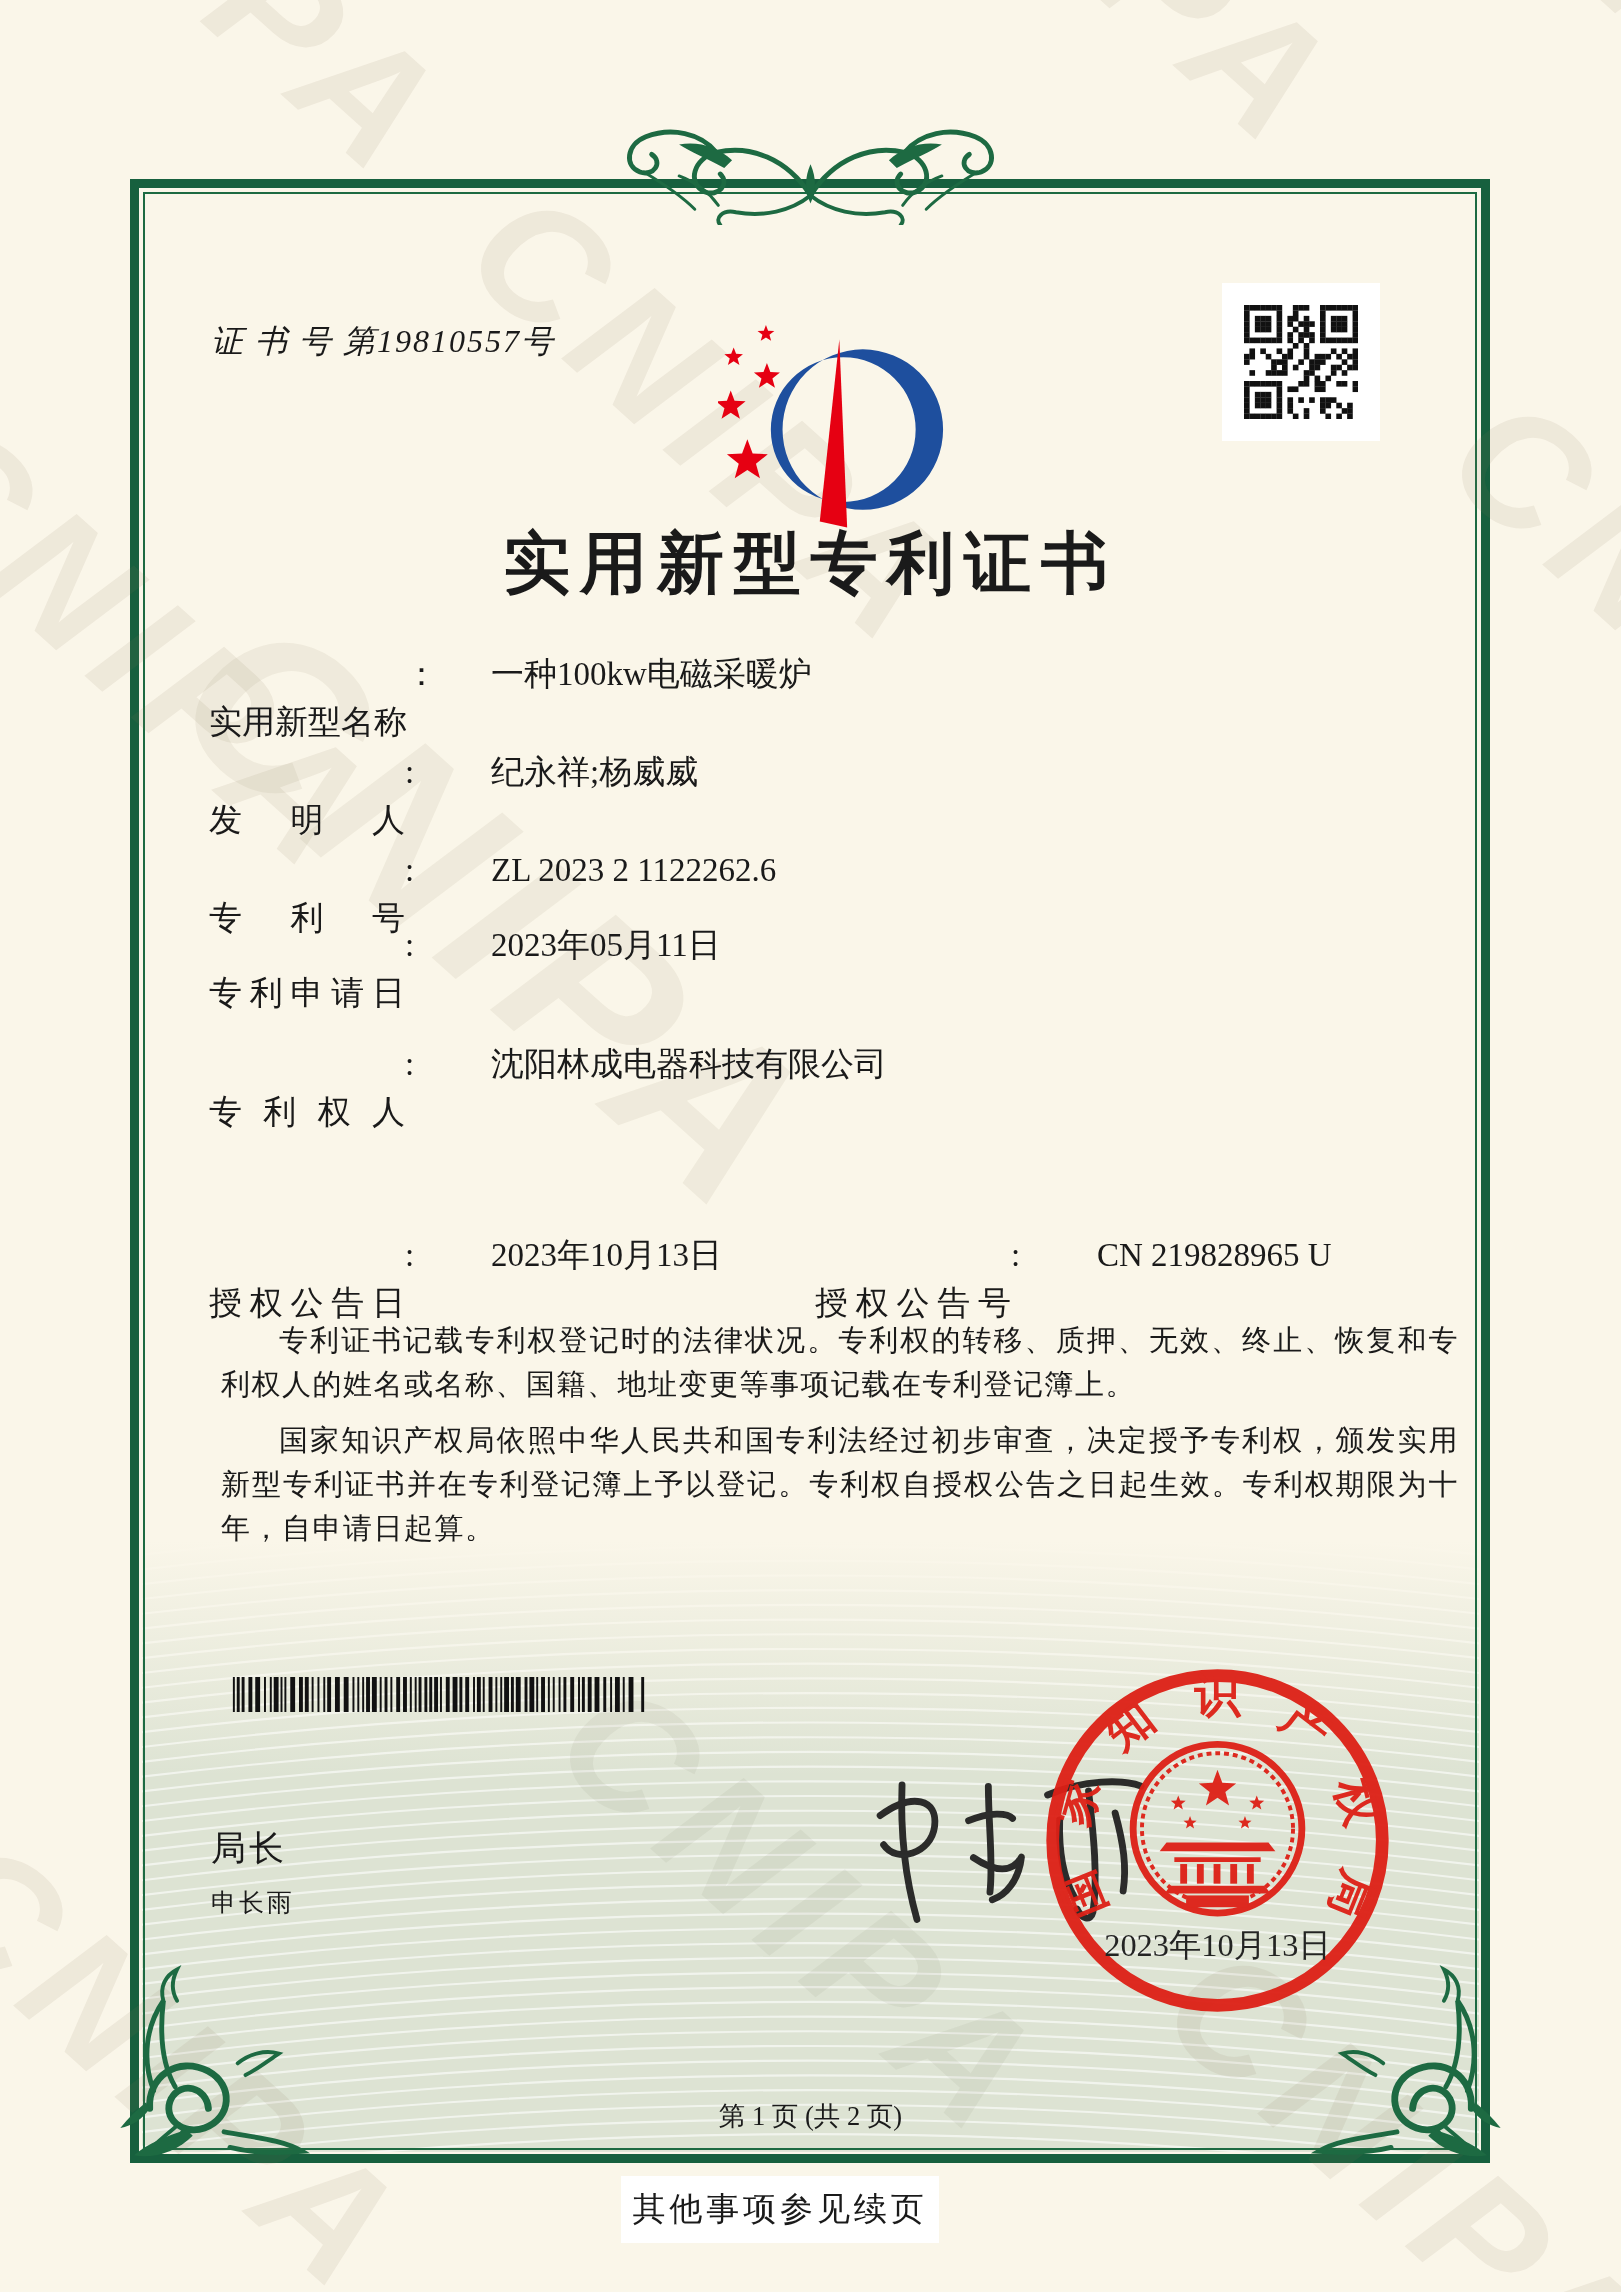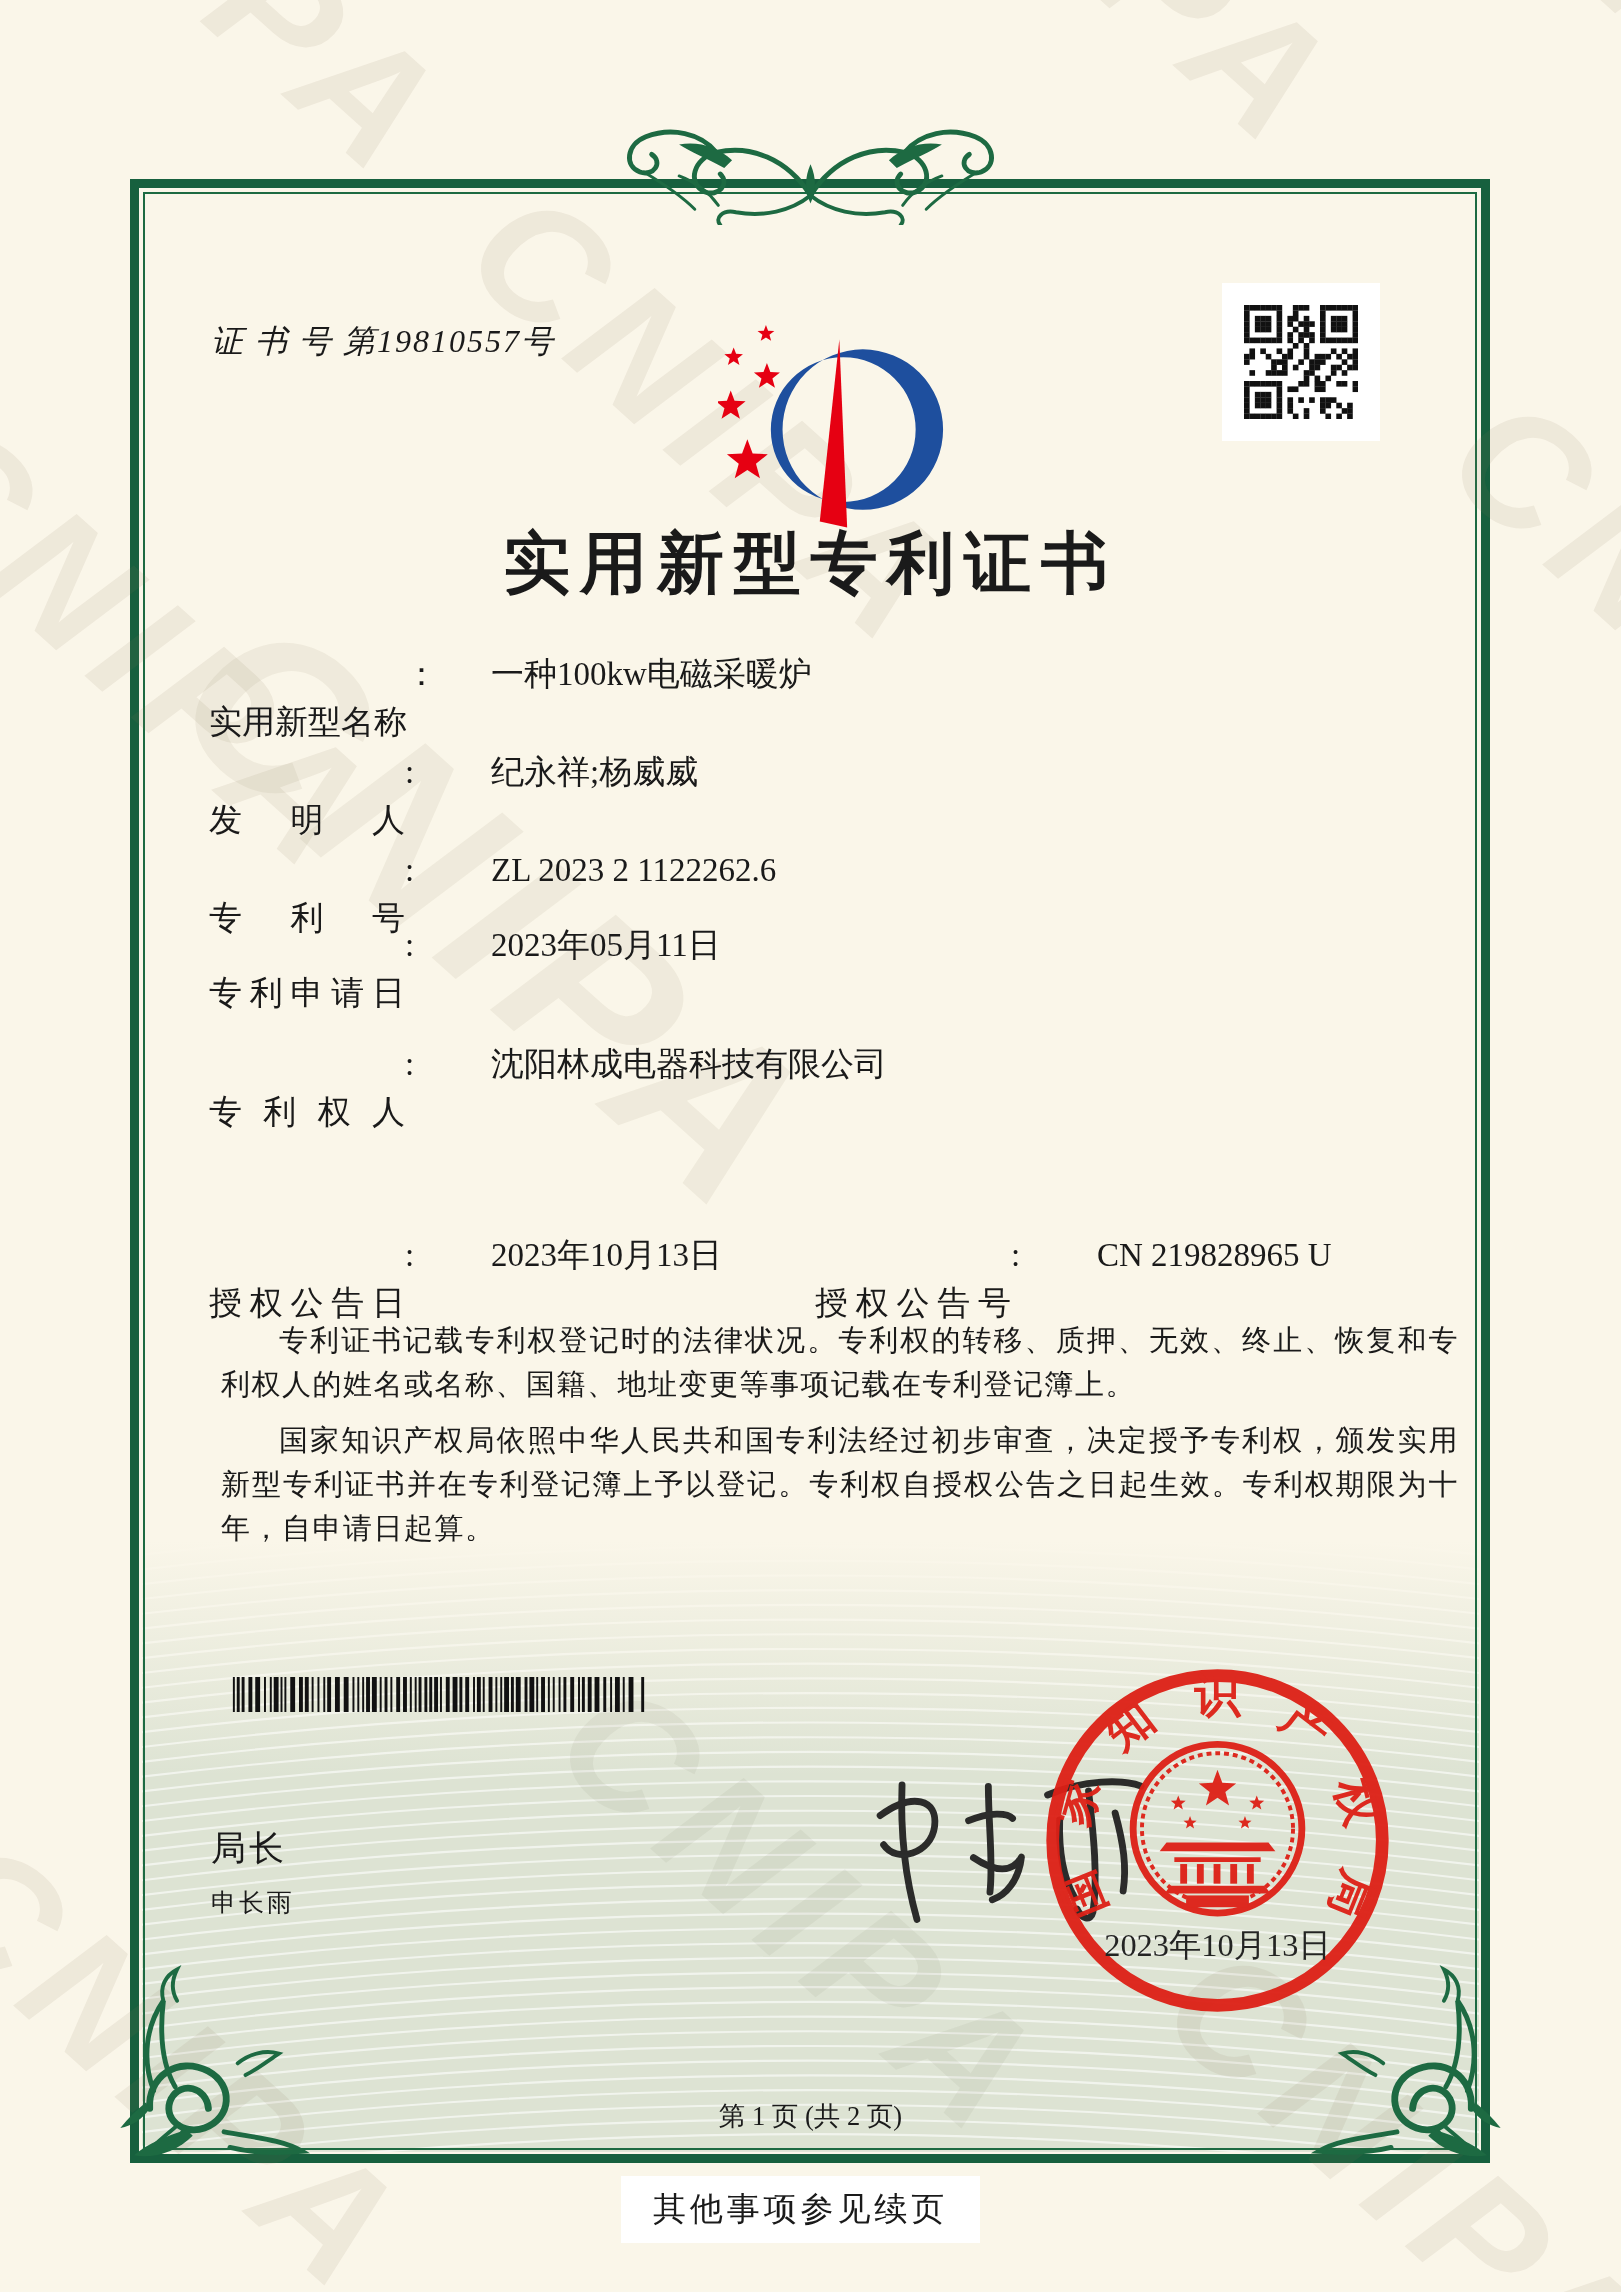--- a/index.html
+++ b/index.html
@@ -51,21 +51,21 @@
   .body-text p{margin:0 0 11.8px 0;text-indent:2em;}
   
   .barcode{position:absolute;left:231px;top:1677px;z-index:10;}
   .sig-title{position:absolute;left:211px;top:1825px;font-size:35px;letter-spacing:2.9px;
              font-family:"Liberation Sans","DejaVu Sans",sans-serif;font-weight:500;z-index:10;}
   .sig-name{position:absolute;left:211px;top:1886px;font-size:25px;letter-spacing:2.9px;
             font-family:"Liberation Sans","DejaVu Sans",sans-serif;font-weight:500;z-index:10;}
   .signature{position:absolute;left:845px;top:1762px;width:323px;height:181px;z-index:11;transform:rotate(-3deg);}
   .seal{position:absolute;left:1037px;top:1660px;width:361px;height:361px;z-index:12;opacity:0.95;}
   .page-footer{position:absolute;left:0;top:2098px;width:1621px;text-align:center;font-size:26.5px;z-index:10;}
-  .note-box{position:absolute;left:621px;top:2176px;width:359px;height:67px;background:#ffffff;
+  .note-box{position:absolute;left:621px;top:2176px;width:318px;height:67px;background:#ffffff;
             z-index:10;display:flex;align-items:center;justify-content:center;}
   .note-box span{font-size:33px;letter-spacing:3.9px;}
 </style>
 </head>
 <body>
 
 <div class="page">
 
   <span class="wm wm1">CNIPA</span>
   <span class="wm wm2">CNIPA</span>

